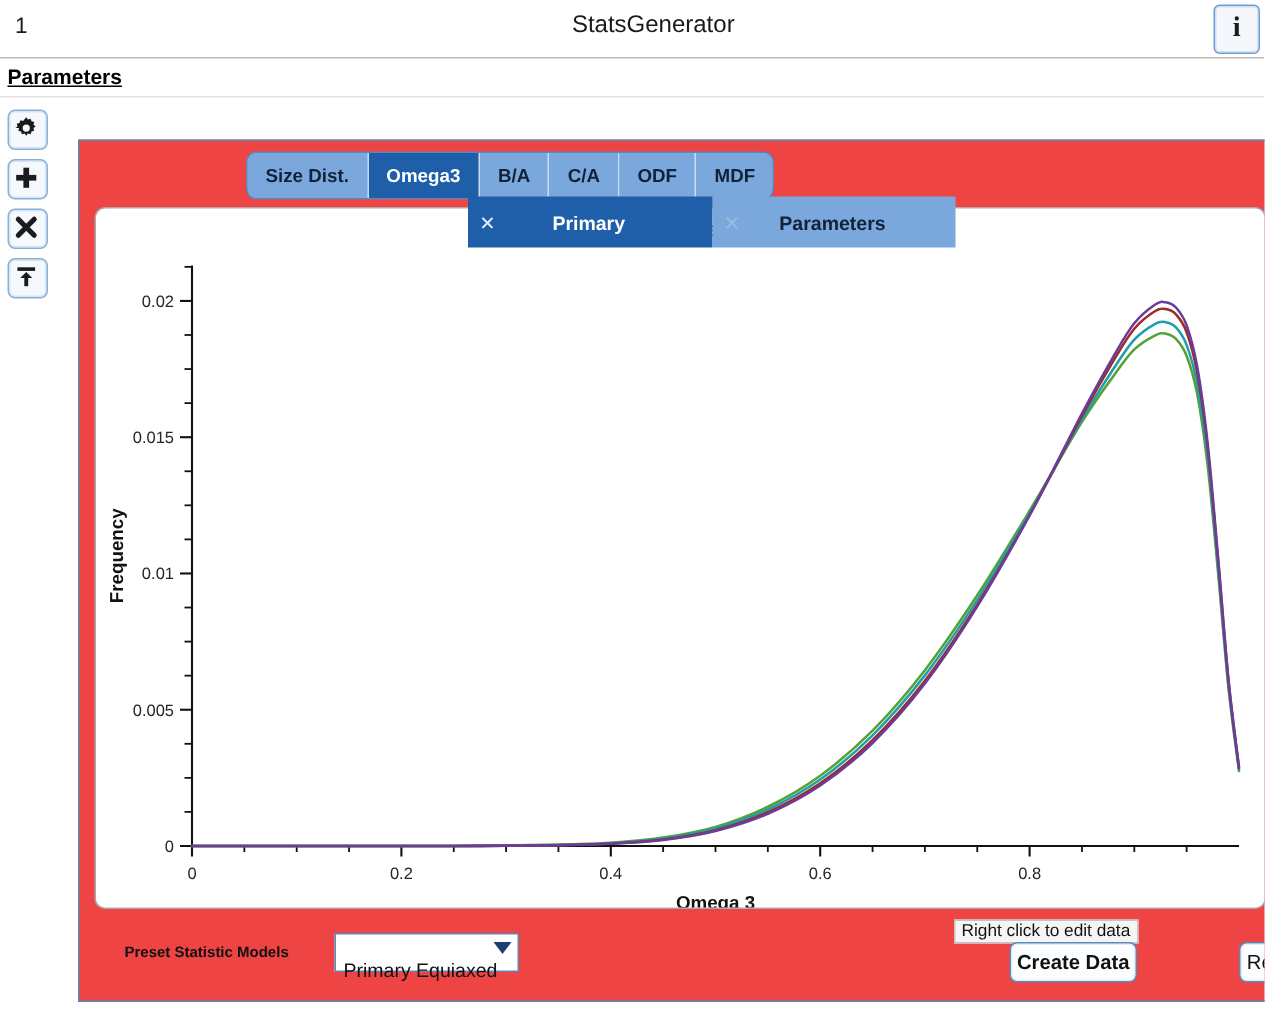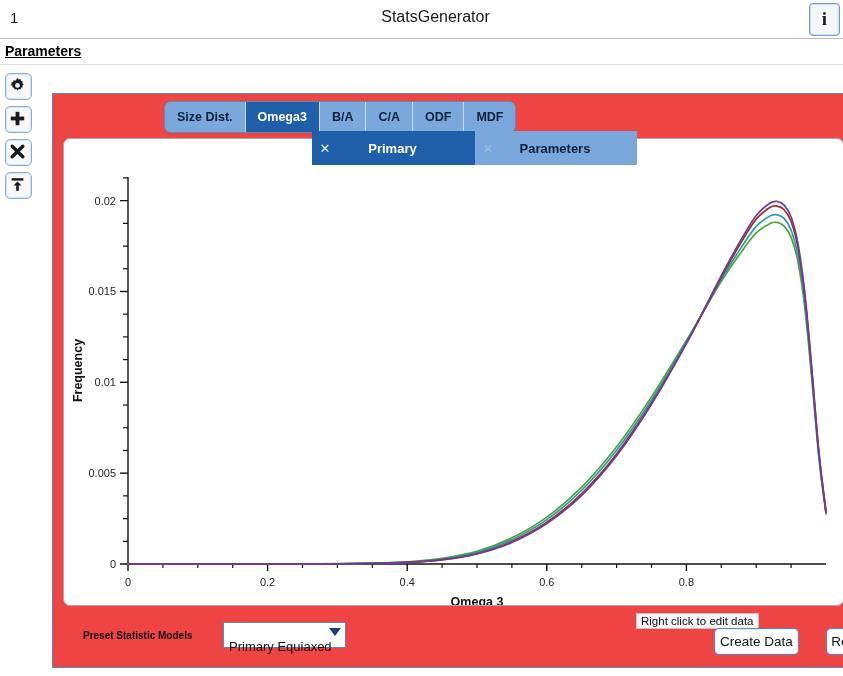--- a/index.html
+++ b/index.html
@@ -278,21 +278,21 @@
     border-radius: 5px;
     background: #fbfdff;
     box-shadow: 0 0 0 1px #e4eefa inset;
     font-size: 13.5px;
     color: #111;
     line-height: 25px;
     text-align: center;
     box-sizing: border-box;
     cursor: pointer;
   }
-  .btn-create { left: 661px; top: 22px; width: 85px; }
+  .btn-create { left: 620px; top: 22px; width: 85px; font-weight: bold; }
   .btn-reset  { left: 773px; top: 22px; width: 57px; }
 </style>
 </head>
 <body>
 
 <div class="titlebar">
   <div class="win-num">1</div>
   <div class="app-title">StatsGenerator</div>
   <div class="info-btn">
     <div class="glyph">i</div>

